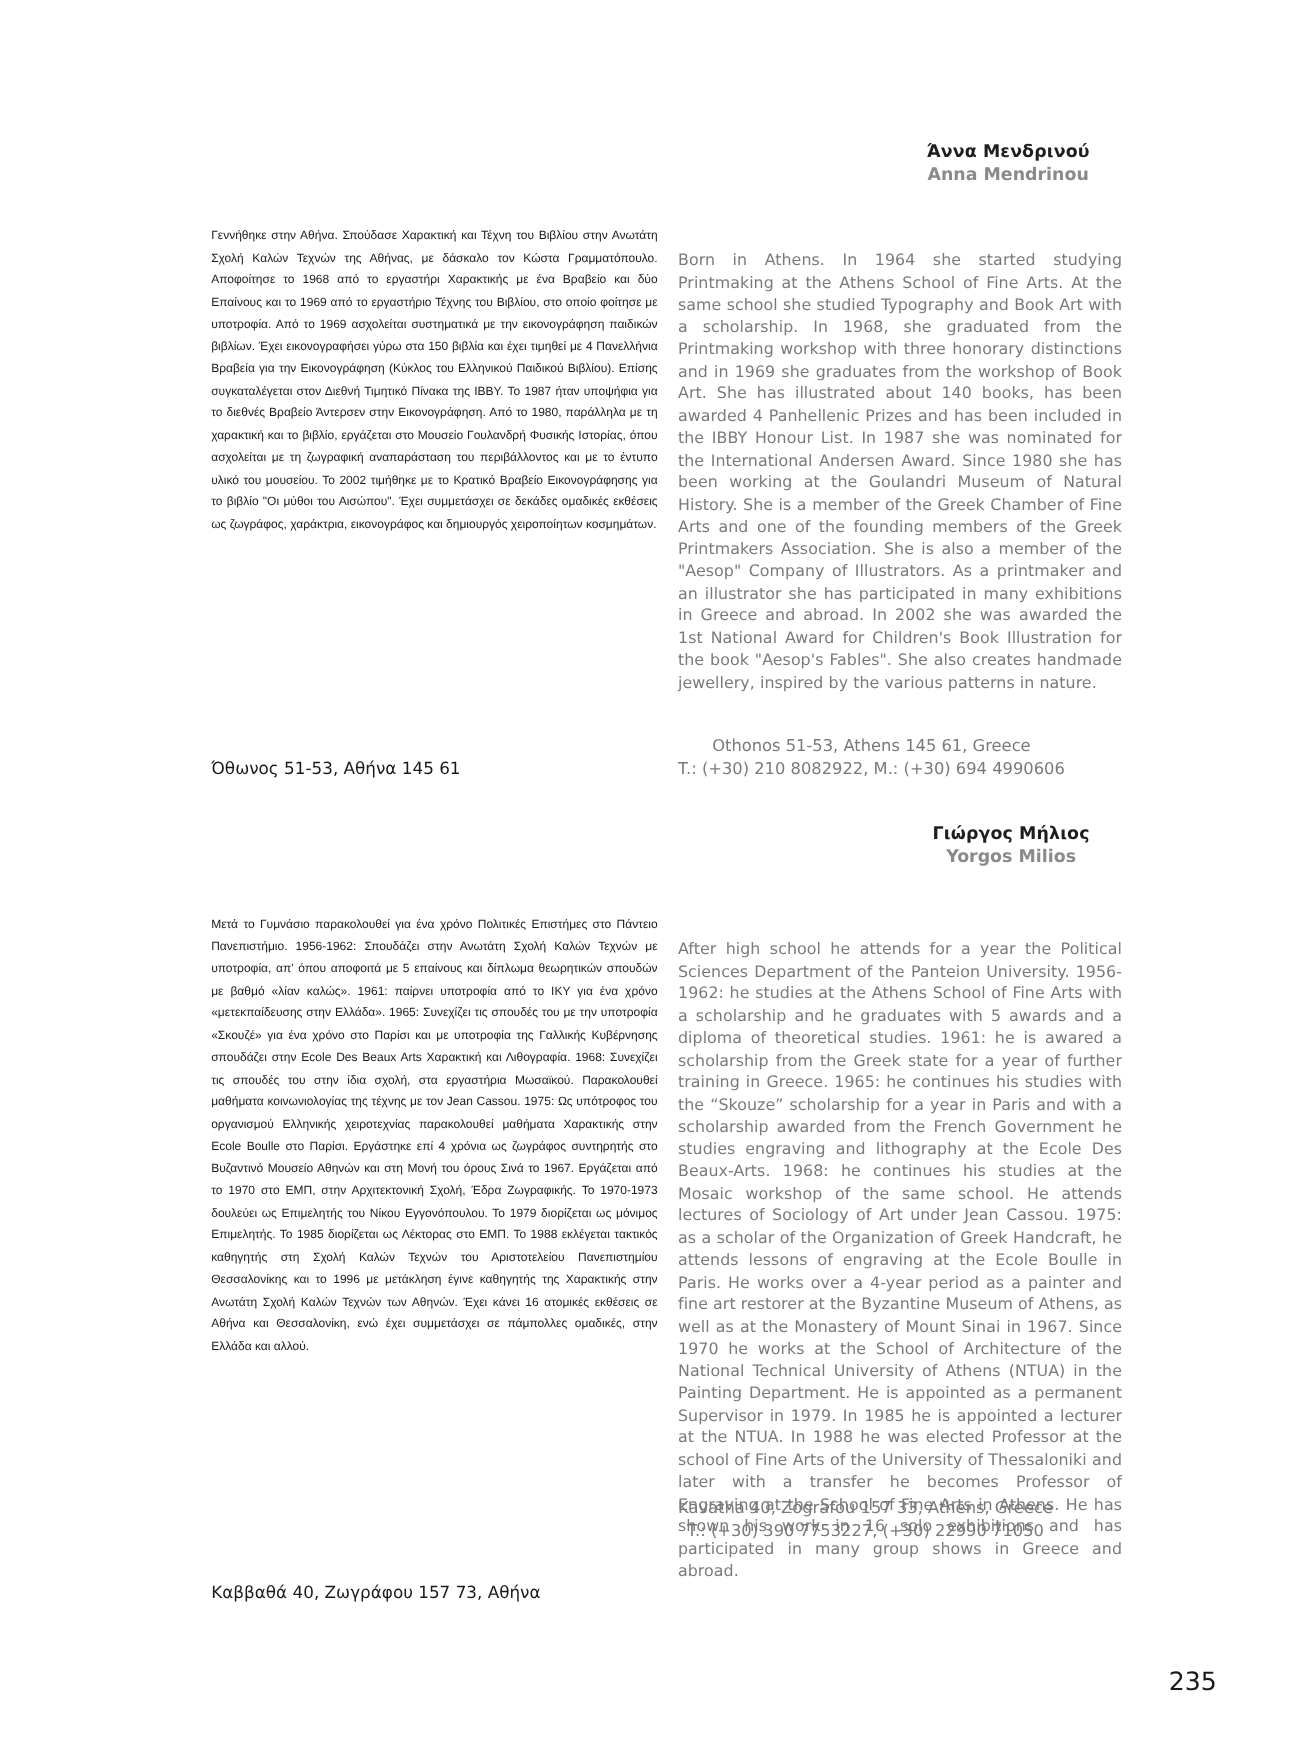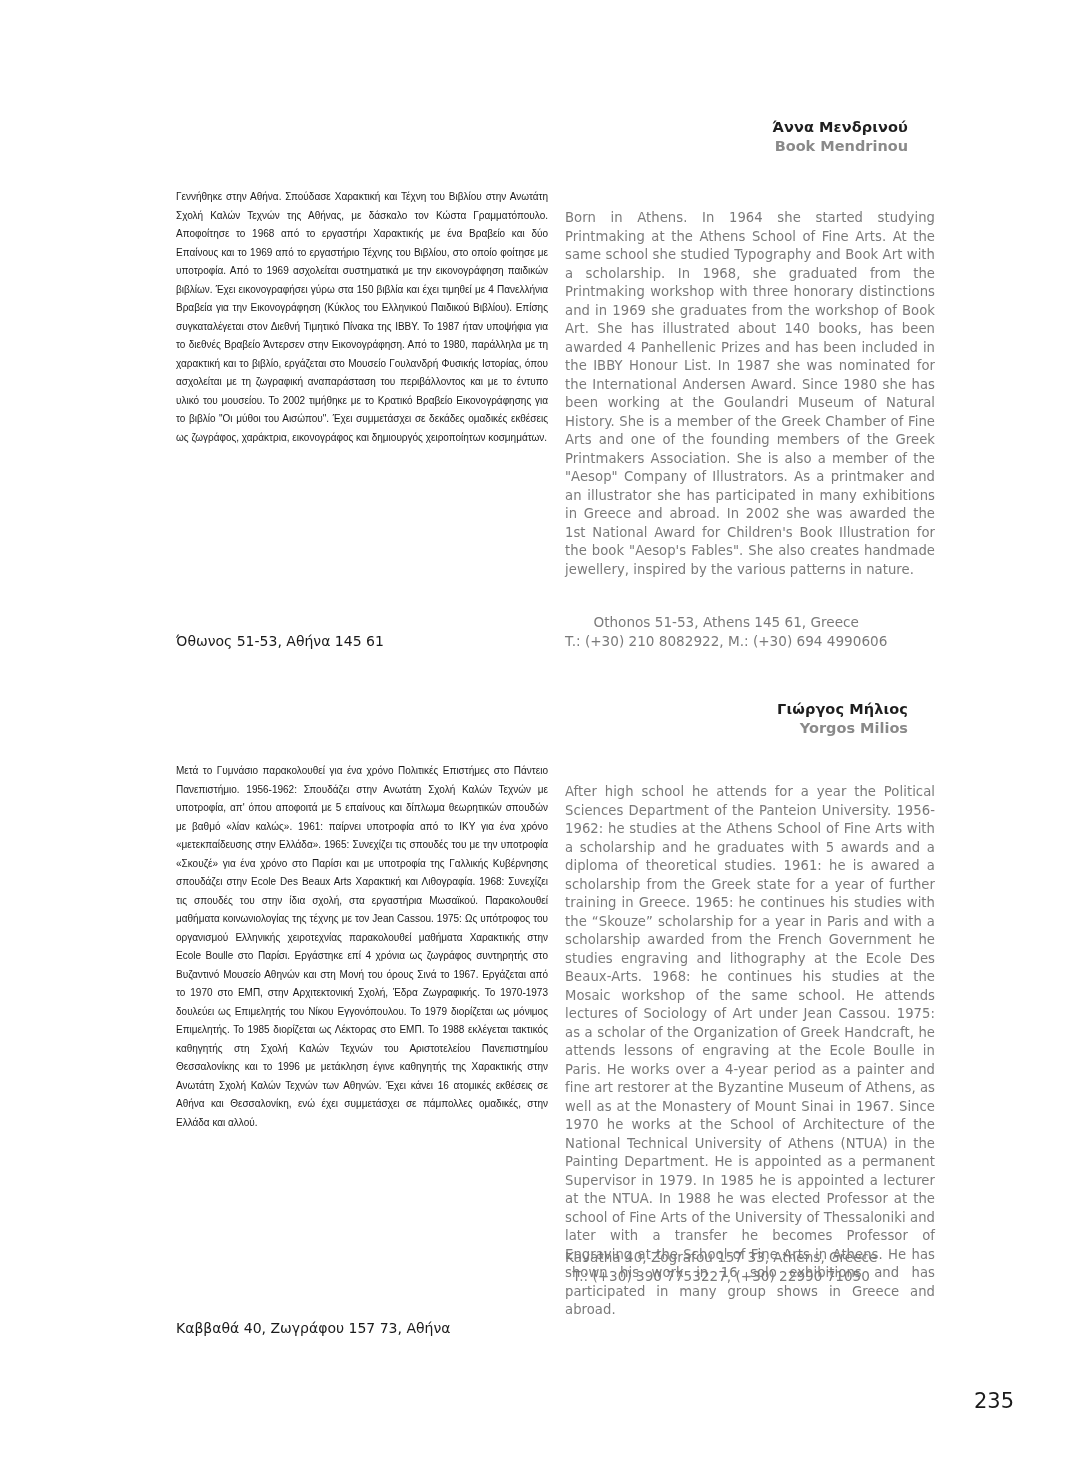--- a/index.html
+++ b/index.html
@@ -1,52 +1,52 @@
 <!DOCTYPE html>
 <html><head>
   <meta charset="utf-8">
   <style>
     html, body { margin: 0; padding: 0; }
     body {
       width: 1080px; height: 1460px; background: #ffffff;
       position: relative; overflow: hidden;
       font-family: "DejaVu Sans", sans-serif;
     }
-    .name-block { position: absolute; right: 172px; text-align: right; line-height: 19px; }
+    .name-block { position: absolute; right: 172px; text-align: center; line-height: 19px; }
     .name-gr { font-size: 14.5px; color: #1e1e1e; font-weight: bold; letter-spacing: 0.1px; }
     .name-en { font-size: 14.5px; color: #8a8a8a; font-weight: bold; }
     .col {
       position: absolute; font-size: 13.6px; line-height: 18.5px;
       text-align: justify; hyphens: manual;
     }
     .col-gr { left: 176px; width: 372px; color: #1a1a1a; font-family: "Liberation Sans", sans-serif; font-size: 10px; }
     .col-en { left: 565px; width: 370px; color: #7a7a7a; font-family: "DejaVu Sans", sans-serif; font-size: 13.2px; letter-spacing: 0.05px; margin-top: 21px; }
     .addr { position: absolute; font-size: 14px; line-height: 19px; font-family: "DejaVu Sans", sans-serif; text-align: center; }
     .addr-gr { left: 176px; color: #1a1a1a; }
     .addr-en { left: 565px; color: #7a7a7a; font-size: 13.6px; }
     .page-number { position: absolute; right: 66px; top: 1389px; font-size: 21px; color: #1a1a1a; font-family: "DejaVu Sans", sans-serif; }
   </style>
 </head>
 <body>
 
 <div class="name-block" style="top:118px;">
   <div class="name-gr">Άννα Μενδρινού</div>
-  <div class="name-en">Book Mendrinou</div>
+  <div class="name-en">Anna Mendrinou</div>
 </div>
 
 <div class="col col-gr" style="top:188px;">Γεννήθηκε στην Αθήνα. Σπούδασε Χαρακτική και Τέχνη του Βιβλίου στην Ανωτάτη Σχολή Καλών Τεχνών της Αθήνας, με δάσκαλο τον Κώστα Γραμματόπουλο. Αποφοίτησε το 1968 από το εργαστήρι Χαρακτικής με ένα Βραβείο και δύο Επαίνους και το 1969 από το εργαστήριο Τέχνης του Βιβλίου, στο οποίο φοίτησε με υποτροφία. Από το 1969 ασχολείται συστηματικά με την εικονογράφηση παιδικών βιβλίων. Έχει εικονογραφήσει γύρω στα 150 βιβλία και έχει τιμηθεί με 4 Πανελλήνια Βραβεία για την Εικονογράφηση (Κύκλος του Ελληνικού Παιδικού Βιβλίου). Επίσης συγκαταλέγεται στον Διεθνή Τιμητικό Πίνακα της IBBY. Το 1987 ήταν υποψή­φια για το διεθνές Βραβείο Άντερσεν στην Εικονογράφηση. Από το 1980, παράλληλα με τη χαρακτική και το βιβλίο, εργάζεται στο Μουσείο Γουλανδρή Φυσικής Ιστορίας, όπου ασχολείται με τη ζωγραφική αναπαράσταση του περιβάλ­λοντος και με το έντυπο υλικό του μουσείου. Το 2002 τιμή­θηκε με το Κρατικό Βραβείο Εικονογράφησης για το βιβλίο "Οι μύθοι του Αισώπου". Έχει συμμετάσχει σε δεκάδες ομα­δικές εκθέσεις ως ζωγράφος, χαράκτρια, εικονογράφος και δημιουργός χειροποίητων κοσμημάτων.</div>
 <div class="col col-en" style="top:188px;">Born in Athens. In 1964 she started studying Printmaking at the Athens School of Fine Arts. At the same school she studied Typography and Book Art with a scholarship. In 1968, she graduated from the Printmaking workshop with three honorary distinctions and in 1969 she gradu­ates from the workshop of Book Art. She has illustrated about 140 books, has been awarded 4 Panhellenic Prizes and has been included in the IBBY Honour List. In 1987 she was nominated for the International Andersen Award. Since 1980 she has been working at the Goulandri Museum of Natural History. She is a member of the Greek Chamber of Fine Arts and one of the found­ing members of the Greek Printmakers Association. She is also a member of the "Aesop" Company of Illustrators. As a printmaker and an illustrator she has participated in many exhibitions in Greece and abroad. In 2002 she was awarded the 1st National Award for Children's Book Illustration for the book "Aesop's Fables". She also cre­ates handmade jewellery, inspired by the various pat­terns in nature.</div>
 
 <div class="addr addr-gr" style="top:632px;">Όθωνος 51-53, Αθήνα 145 61</div>
 <div class="addr addr-en" style="top:613px;">
   <div>Othonos 51-53, Athens 145 61, Greece</div>
   <div>T.: (+30) 210 8082922, M.: (+30) 694 4990606</div>
 </div>
 
-<div class="name-block" style="top:700px;">
+<div class="name-block" style="top:686px;">
   <div class="name-gr">Γιώργος Μήλιος</div>
   <div class="name-en">Yorgos Milios</div>
 </div>
 
 <div class="col col-gr" style="top:762px;">Μετά το Γυμνάσιο παρακολουθεί για ένα χρόνο Πολιτικές Επιστήμες στο Πάντειο Πανεπιστήμιο. 1956-1962: Σπουδά­ζει στην Ανωτάτη Σχολή Καλών Τεχνών με υποτροφία, απ' όπου αποφοιτά με 5 επαίνους και δίπλωμα θεωρητικών σπουδών με βαθμό «λίαν καλώς». 1961: παίρνει υποτρο­φία από το ΙΚΥ για ένα χρόνο «μετεκπαίδευσης στην Ελλά­δα». 1965: Συνεχίζει τις σπουδές του με την υποτροφία «Σκουζέ» για ένα χρόνο στο Παρίσι και με υποτροφία της Γαλλικής Κυβέρνησης σπουδάζει στην Ecole Des Beaux Arts Χαρακτική και Λιθογραφία. 1968: Συνεχίζει τις σπουδές του στην ίδια σχολή, στα εργαστήρια Μωσαϊκού. Παρακολου­θεί μαθήματα κοινωνιολογίας της τέχνης με τον Jean Cassou. 1975: Ως υπότροφος του οργανισμού Ελληνικής χειροτεχνίας παρακολουθεί μαθήματα Χαρακτικής στην Ecole Boulle στο Παρίσι. Εργάστηκε επί 4 χρόνια ως ζωγρά­φος συντηρητής στο Βυζαντινό Μουσείο Αθηνών και στη Μονή του όρους Σινά το 1967. Εργάζεται από το 1970 στο ΕΜΠ, στην Αρχιτεκτονική Σχολή, Έδρα Ζωγραφικής. Το 1970-1973 δουλεύει ως Επιμελητής του Νίκου Εγγονόπου­λου. Το 1979 διορίζεται ως μόνιμος Επιμελητής. Το 1985 διορίζεται ως Λέκτορας στο ΕΜΠ. Το 1988 εκλέγεται τακτι­κός καθηγητής στη Σχολή Καλών Τεχνών του Αριστοτελεί­ου Πανεπιστημίου Θεσσαλονίκης και το 1996 με μετάκληση έγινε καθηγητής της Χαρακτικής στην Ανωτάτη Σχολή Καλών Τεχνών των Αθηνών. Έχει κάνει 16 ατομικές εκθέ­σεις σε Αθήνα και Θεσσαλονίκη, ενώ έχει συμμετάσχει σε πάμπολλες ομαδικές, στην Ελλάδα και αλλού.</div>
 <div class="col col-en" style="top:762px;">After high school he attends for a year the Political Sciences Department of the Panteion University. 1956-1962: he studies at the Athens School of Fine Arts with a scholarship and he graduates with 5 awards and a diploma of theoretical studies. 1961: he is awared a scholarship from the Greek state for a year of further training in Greece. 1965: he continues his studies with the “Skouze” scholarship for a year in Paris and with a scholarship awarded from the French Government he studies engraving and lithography at the Ecole Des Beaux-Arts. 1968: he continues his studies at the Mosaic workshop of the same school. He attends lectures of Sociology of Art under Jean Cassou. 1975: as a scholar of the Organization of Greek Handcraft, he attends les­sons of engraving at the Ecole Boulle in Paris. He works over a 4-year period as a painter and fine art restorer at the Byzantine Museum of Athens, as well as at the Monastery of Mount Sinai in 1967. Since 1970 he works at the School of Architecture of the National Technical University of Athens (NTUA) in the Painting Department. He is appointed as a permanent Supervisor in 1979. In 1985 he is appointed a lecturer at the NTUA. In 1988 he was elected Professor at the school of Fine Arts of the University of Thessaloniki and later with a transfer he becomes Professor of Engraving at the School of Fine Arts in Athens. He has shown his work in 16 solo exhibi­tions and has participated in many group shows in Greece and abroad.</div>
 
 <div class="addr addr-gr" style="top:1319px;">Καββαθά 40, Ζωγράφου 157 73, Αθήνα</div>
 <div class="addr addr-en" style="top:1248px;">
   <div>Kavatha 40, Zografou 157 33, Athens, Greece</div>

